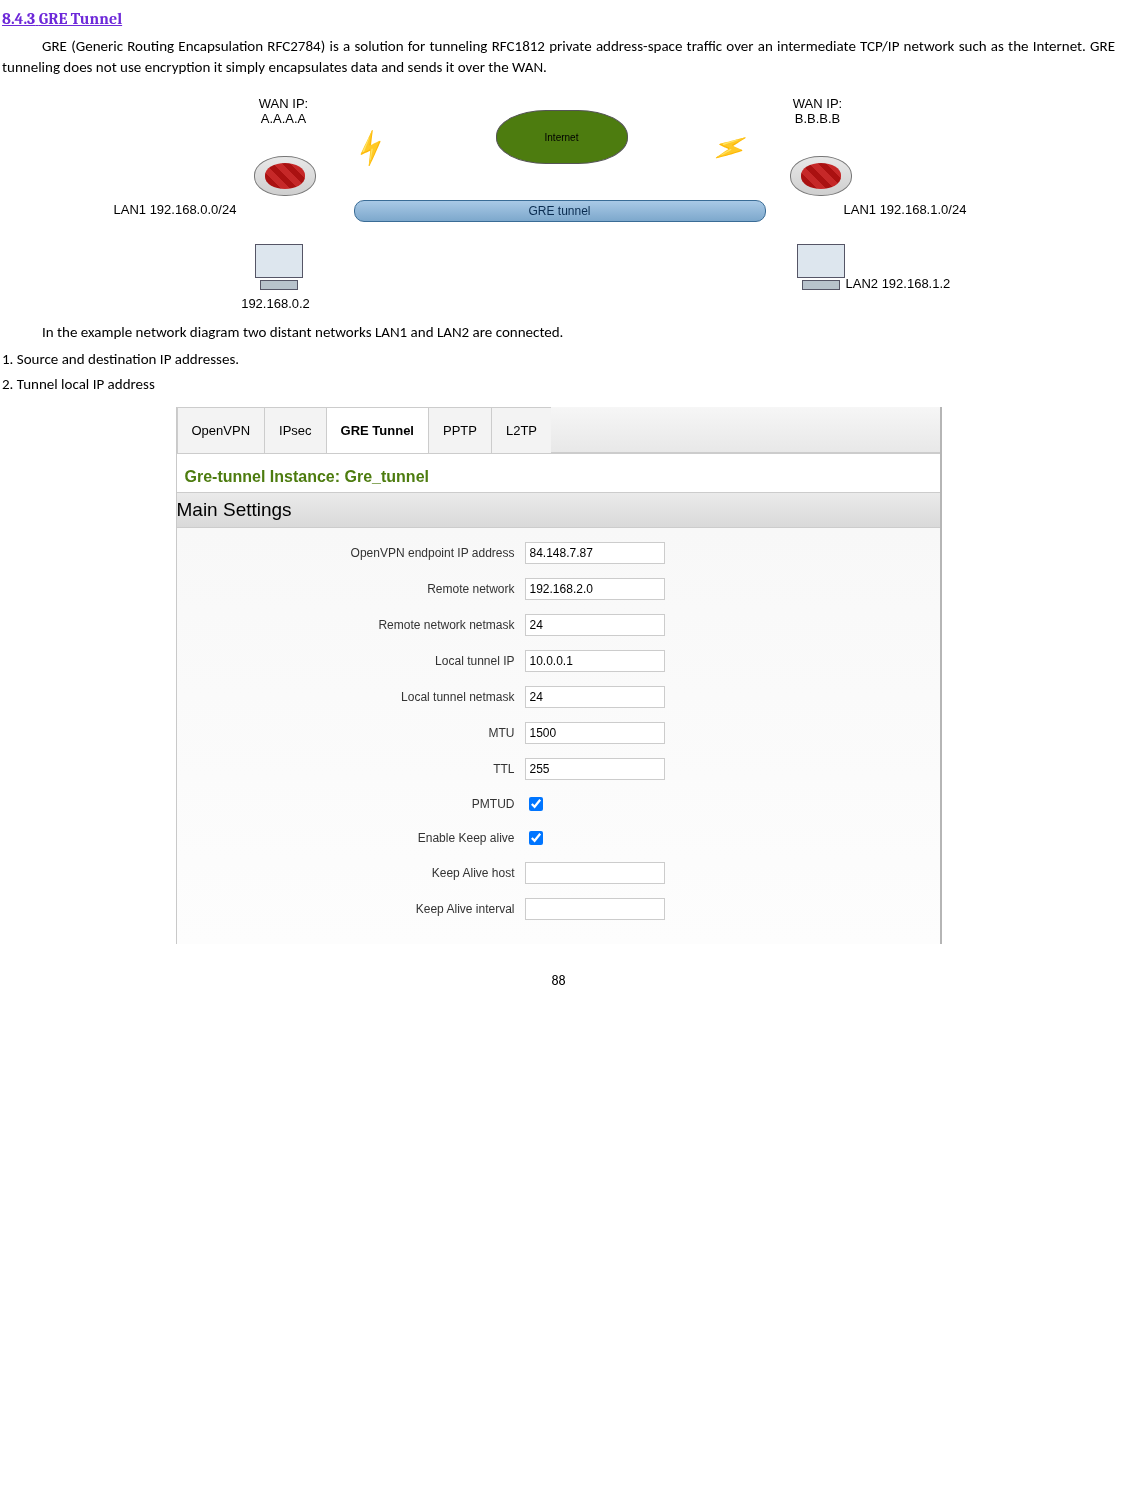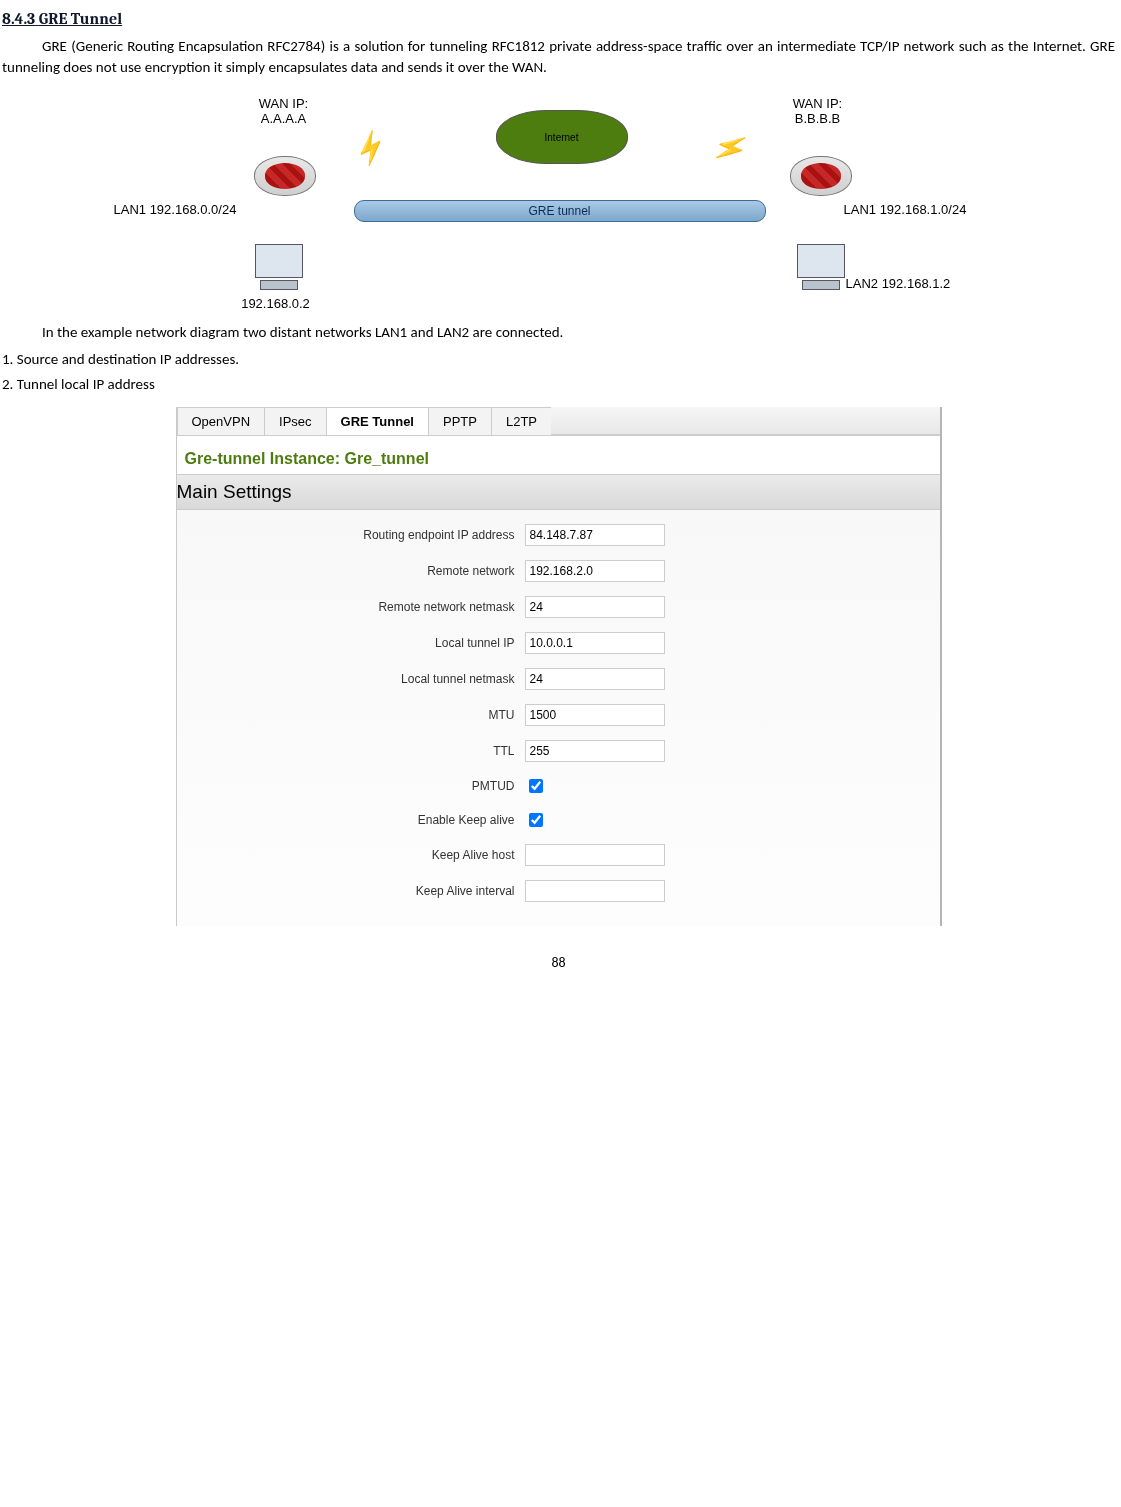--- a/index.html
+++ b/index.html
@@ -4,21 +4,21 @@
 <style>
   body {
     font-family: Calibri, Arial, sans-serif;
     margin: 0;
     padding: 0;
     width: 1121px;
     background: #fff;
     color: #000;
   }
   .section-heading {
-    color: #0f172a;
+    color: #6d28d9;
     font-family: 'Cambria', serif;
     font-size: 16px;
     font-weight: bold;
     text-decoration: underline;
     margin: 10px 0 8px 0;
   }
   .body-text {
     font-size: 15px;
     line-height: 1.4;
     text-align: justify;
@@ -67,21 +67,21 @@
     font-size:12px; color:#0a2c50;
   }
   .bolt {
     position:absolute; font-size:28px; color:#c9b400;
     transform: rotate(-25deg);
   }
 
   
   .panel-wrap { margin: 12px auto 0 auto; width: 763px; border-left:1px solid #c9c9c9; border-right:2px solid #b5b5b5; }
   .tabs { display:flex; background:#fff; border-bottom:1px solid #ccc; }
-  .tab { padding:6px 14px; font-size:13px; font-family: Arial,sans-serif; border:1px solid #ccc; border-bottom:none; background:#f3f3f3; margin-right:-1px; cursor:pointer;}
+  .tab { padding:15px 14px; font-size:13px; font-family: Arial,sans-serif; border:1px solid #ccc; border-bottom:none; background:#f3f3f3; margin-right:-1px; cursor:pointer;}
   .tab.active { background:#fff; font-weight:bold; }
   .tabfill { flex:1; background: linear-gradient(#f6f6f6,#e8e8e8); border-bottom:1px solid #ccc;}
   .instance-title {
     color:#4d7c0f; font-family: Arial,sans-serif; font-weight:bold; font-size:16px;
     padding: 14px 8px 6px 8px;
   }
   .section-bar {
     background: linear-gradient(#eaeaea,#d9d9d9);
     padding:6px 0; font-size:19px; font-family: Arial,sans-serif;
     border-top:1px solid #ccc; border-bottom:1px solid #ccc;
@@ -151,21 +151,21 @@
       <div class="tab">PPTP</div>
       <div class="tab">L2TP</div>
       <div class="tabfill"></div>
     </div>
 
     <div class="instance-title">Gre-tunnel Instance: Gre_tunnel</div>
     <div class="section-bar">Main Settings</div>
 
     <div class="form">
       <div class="form-row">
-        <div class="form-label">Routing endpoint IP address</div>
+        <div class="form-label">OpenVPN endpoint IP address</div>
         <div class="form-input"><input type="text" value="84.148.7.87" style=""></div>
       </div>
       <div class="form-row">
         <div class="form-label">Remote network</div>
         <div class="form-input"><input type="text" value="192.168.2.0" style=""></div>
       </div>
       <div class="form-row">
         <div class="form-label">Remote network netmask</div>
         <div class="form-input"><input type="text" value="24" style=""></div>
       </div>

